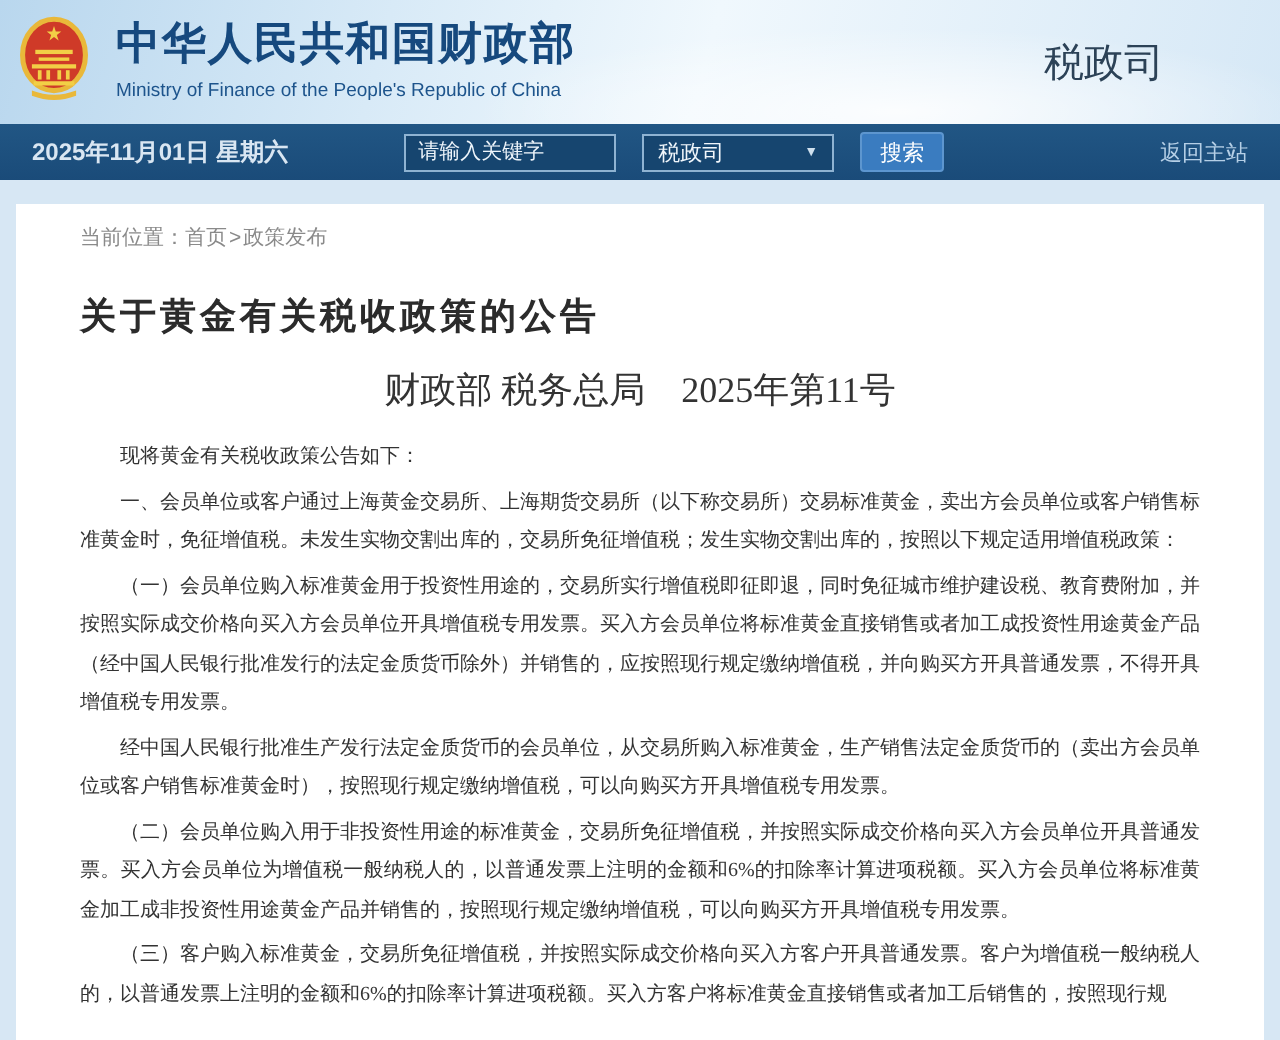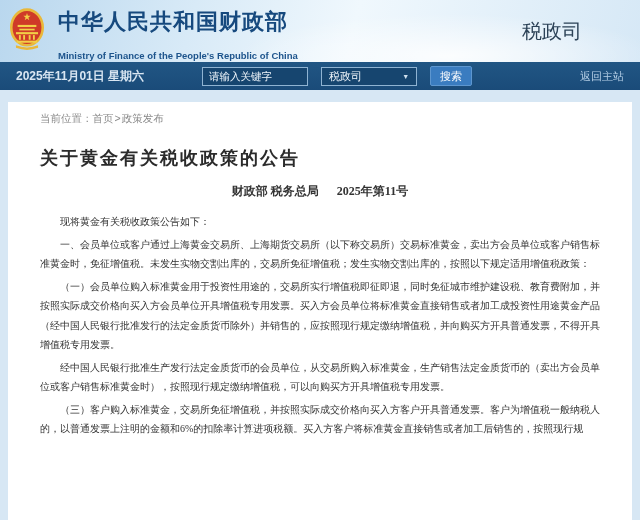--- a/index.html
+++ b/index.html
@@ -18,21 +18,21 @@
       radial-gradient(ellipse 300px 60px at 70% 90%, rgba(255,255,255,.85), rgba(255,255,255,0) 70%),
       linear-gradient(105deg, #b9d7ee 0%, #d8eaf7 30%, #f0f8fd 55%, #d6e8f6 100%);
   }
   .emblem { position: absolute; left: 10px; top: 8px; }
   .title-block { position: absolute; left: 58px; top: 9px; }
   .site-title {
     margin: 0; font-size: 22px; line-height: 26px; font-weight: bold;
     color: #16497e; letter-spacing: 1px;
   }
   .site-subtitle {
-    margin-top: 15px; font-size: 9.5px; font-weight: bold; color: #1d548c;
+    margin-top: 5px; font-size: 9.5px; font-weight: normal; color: #1d548c;
   }
   .dept { position: absolute; right: 58px; top: 18px; font-size: 20px; color: #2c4257; }
 
   
   .top-navbar {
     height: 28px; background: linear-gradient(180deg, #215684, #1a4b79);
     display: flex; align-items: center; padding: 0 16px;
   }
   .nav-date { color: #d9e6f2; font-size: 12px; font-weight: 600; white-space: nowrap; }
   .search-group { display: flex; align-items: center; margin-left: 58px; gap: 13px; }
@@ -59,21 +59,21 @@
   .content-card { margin: 12px 8px 0; background: #ffffff; height: 420px; overflow: hidden; }
   .breadcrumb { padding: 10px 32px 0; font-size: 10.5px; color: #8a8a8a; }
   .breadcrumb a { color: #8a8a8a; text-decoration: none; cursor: pointer; }
   .breadcrumb .sep { margin: 0 1px; }
 
   .article { font-family: "Liberation Serif", serif; }
   .article-title {
     margin: 20px 32px 0; font-size: 18px; line-height: 24px;
     font-weight: bold; color: #2b2b2b; letter-spacing: 2px;
   }
-  .byline { text-align: center; margin-top: 13px; font-size: 12px; font-weight: bold; color: #333333; }
+  .byline { text-align: center; margin-top: 13px; font-size: 18px; font-weight: normal; color: #333333; }
   .byline .doc-number { margin-left: 18px; }
   .article-body { padding: 12px 32px 0; }
   .para {
     font-size: 10px; line-height: 19.5px; color: #333333;
     text-align: justify; text-indent: 2em; margin: 0 0 3px;
   }
 </style>
 </head>
 <body>
 
@@ -124,18 +124,19 @@
     <article class="article">
       <h1 class="article-title">关于黄金有关税收政策的公告</h1>
       <div class="byline">
         <span>财政部 税务总局</span><span class="doc-number">2025年第11号</span>
       </div>
       <div class="article-body">
         <p class="para">现将黄金有关税收政策公告如下：</p>
         <p class="para">一、会员单位或客户通过上海黄金交易所、上海期货交易所（以下称交易所）交易标准黄金，卖出方会员单位或客户销售标准黄金时，免征增值税。未发生实物交割出库的，交易所免征增值税；发生实物交割出库的，按照以下规定适用增值税政策：</p>
         <p class="para">（一）会员单位购入标准黄金用于投资性用途的，交易所实行增值税即征即退，同时免征城市维护建设税、教育费附加，并按照实际成交价格向买入方会员单位开具增值税专用发票。买入方会员单位将标准黄金直接销售或者加工成投资性用途黄金产品（经中国人民银行批准发行的法定金质货币除外）并销售的，应按照现行规定缴纳增值税，并向购买方开具普通发票，不得开具增值税专用发票。</p>
         <p class="para">经中国人民银行批准生产发行法定金质货币的会员单位，从交易所购入标准黄金，生产销售法定金质货币的（卖出方会员单位或客户销售标准黄金时），按照现行规定缴纳增值税，可以向购买方开具增值税专用发票。</p>
+        <p class="para">（二）会员单位购入用于非投资性用途的标准黄金，交易所免征增值税，并按照实际成交价格向买入方会员单位开具普通发票。买入方会员单位为增值税一般纳税人的，以普通发票上注明的金额和6%的扣除率计算进项税额。买入方会员单位将标准黄金加工成非投资性用途黄金产品并销售的，按照现行规定缴纳增值税，可以向购买方开具增值税专用发票。</p>
         <p class="para">（三）客户购入标准黄金，交易所免征增值税，并按照实际成交价格向买入方客户开具普通发票。客户为增值税一般纳税人的，以普通发票上注明的金额和6%的扣除率计算进项税额。买入方客户将标准黄金直接销售或者加工后销售的，按照现行规</p>
       </div>
     </article>
   </main>
 
 </div>
 
 </body></html>

